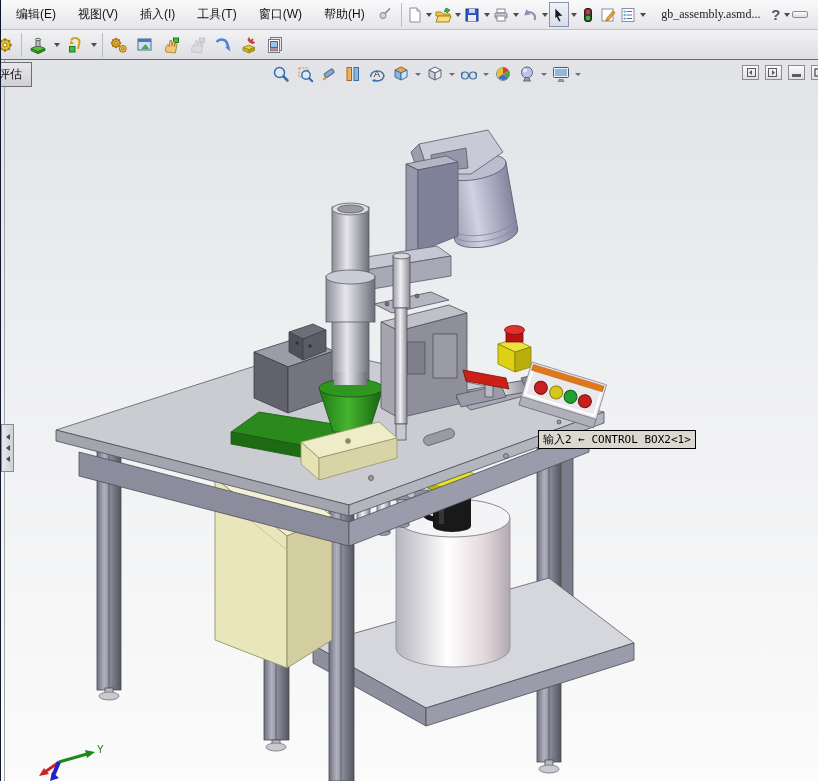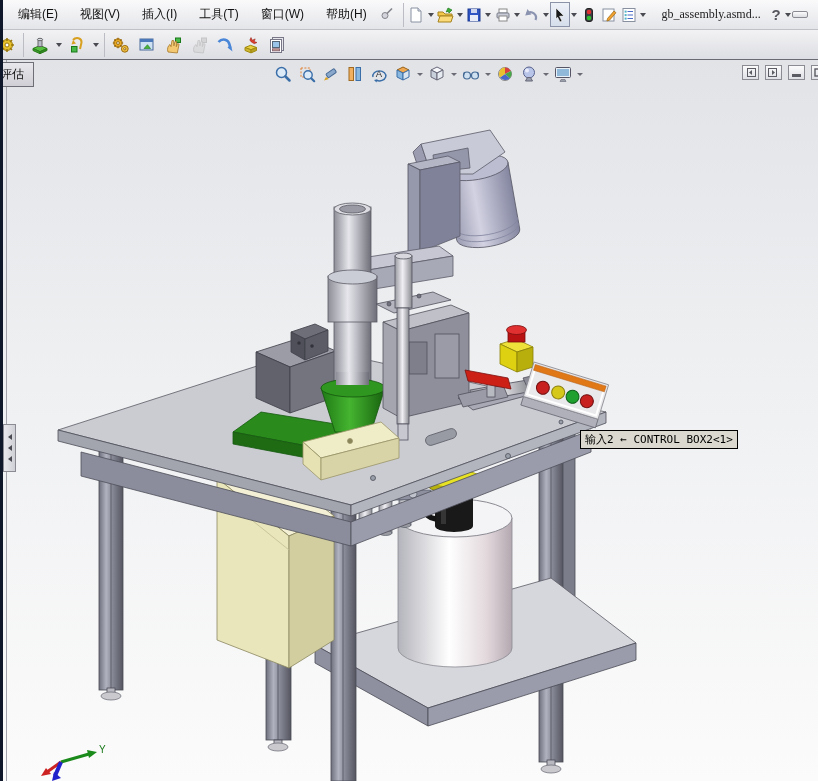--- a/index.html
+++ b/index.html
@@ -1,18 +1,18 @@
 <!DOCTYPE html>
 <html><head>
 <meta charset="utf-8">
 <style>
   * { box-sizing: border-box; margin: 0; padding: 0; }
   body { font-family: "Liberation Sans", "DejaVu Sans", sans-serif; }
   .app { position: relative; width: 818px; height: 781px; overflow: hidden;
-         background: #eceef0; border-left: 3px solid #0f172a; }
+         background: #eceef0; border-left: 1px solid #0f172a; }
   
   .menubar { height: 30px; display: flex; align-items: center; padding: 0 4px;
              background: linear-gradient(#fafafb, #e4e5e9);
              border-bottom: 1px solid #c0c1c7; }
   .menu-item { padding: 4px 11px; font-size: 12px; color: #111; white-space: nowrap; cursor: default; }
   .pin { margin: 0 6px 0 2px; }
   .tb-sep { width: 1px; height: 24px; background: #bcbdc4; margin: 0 3px; align-self: center; }
   .tbtn { width: 25px; height: 25px; display: inline-flex; align-items: center; justify-content: center;
           background: transparent; border: 1px solid transparent; padding: 0; }
   .tbtn.pressed { border: 1px solid #8a93a8; background: linear-gradient(#eef2f8,#d6deec); }
@@ -49,21 +49,21 @@
   .hdd { width: 10px; height: 22px; display: inline-flex; align-items: center; justify-content: center; }
   .hdd i { display:block; width:0; height:0; border-left: 3px solid transparent;
            border-right: 3px solid transparent; border-top: 3.5px solid #6a6b74; }
   .win-controls { position: absolute; right: -10px; top: 5px; display: flex; gap: 6px; z-index: 5; }
   .wbtn { width: 17px; height: 15px; border: 1px solid #8a8b93; background: linear-gradient(#fbfbfc,#dfe0e5);
           display: inline-flex; align-items: center; justify-content: center; padding: 0; }
   .wbtn .dash { width: 9px; height: 3px; background: #5a5b63; margin-top: 6px; }
   .tooltip { position: absolute; left: 537px; top: 370px; z-index: 6;
              background: #dbd9cf; border: 1px solid #000; color: #000;
              font: 11px "DejaVu Sans Mono", "Liberation Mono", monospace;
-             padding: 1px 4px; white-space: nowrap; margin-left: 40px; }
+             padding: 1px 4px; white-space: nowrap; }
   .triad { position: absolute; left: 28px; top: 678px; z-index: 4; }
 </style>
 </head>
 <body>
 
 <div class="app">
 
   <div class="menubar">
     <span class="menu-item">编辑(E)</span>
     <span class="menu-item">视图(V)</span>

